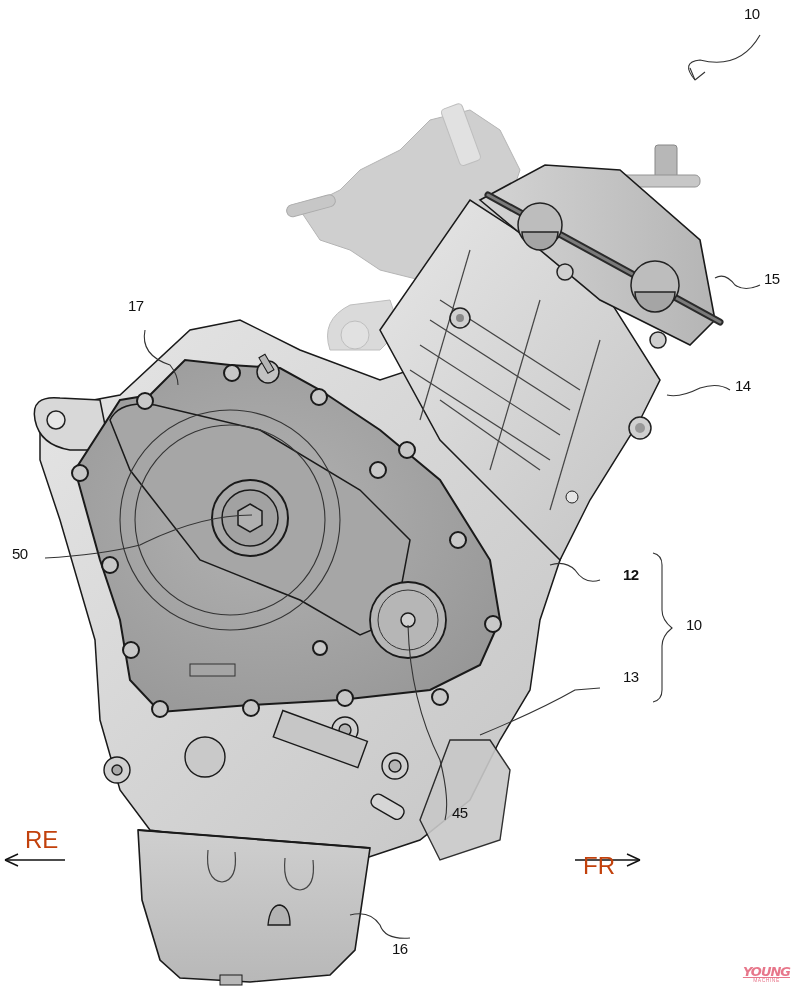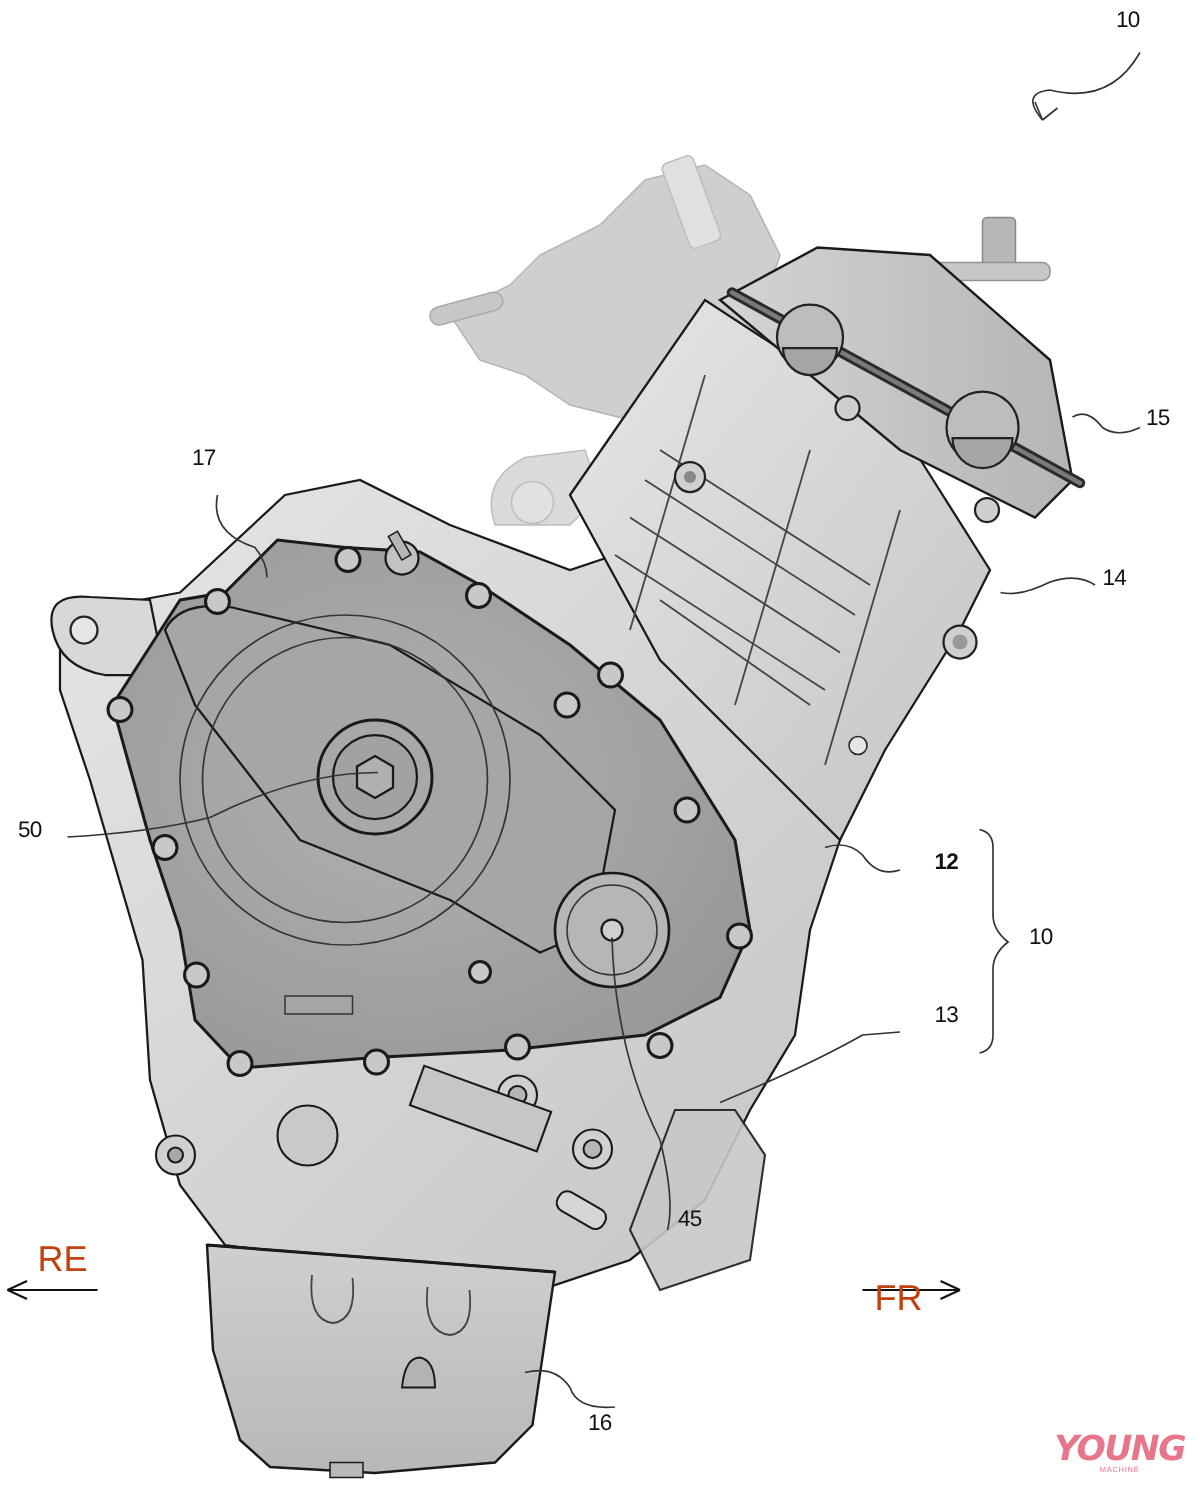--- a/index.html
+++ b/index.html
@@ -30,23 +30,24 @@
     right: 10px;
     bottom: 12px;
     text-align: center;
     color: #e2556e;
     opacity: 0.8;
   }
   .watermark .brand {
     font-family: "DejaVu Sans", sans-serif;
     font-weight: bold;
     font-style: italic;
-    font-size: 23px;
+    font-size: 13px;
     letter-spacing: -1px;
     line-height: 1;
+    text-decoration: underline;
   }
   .watermark .sub {
     font-size: 5px;
     letter-spacing: 0.5px;
     line-height: 1;
   }
 </style>
 </head>
 <body>
 

